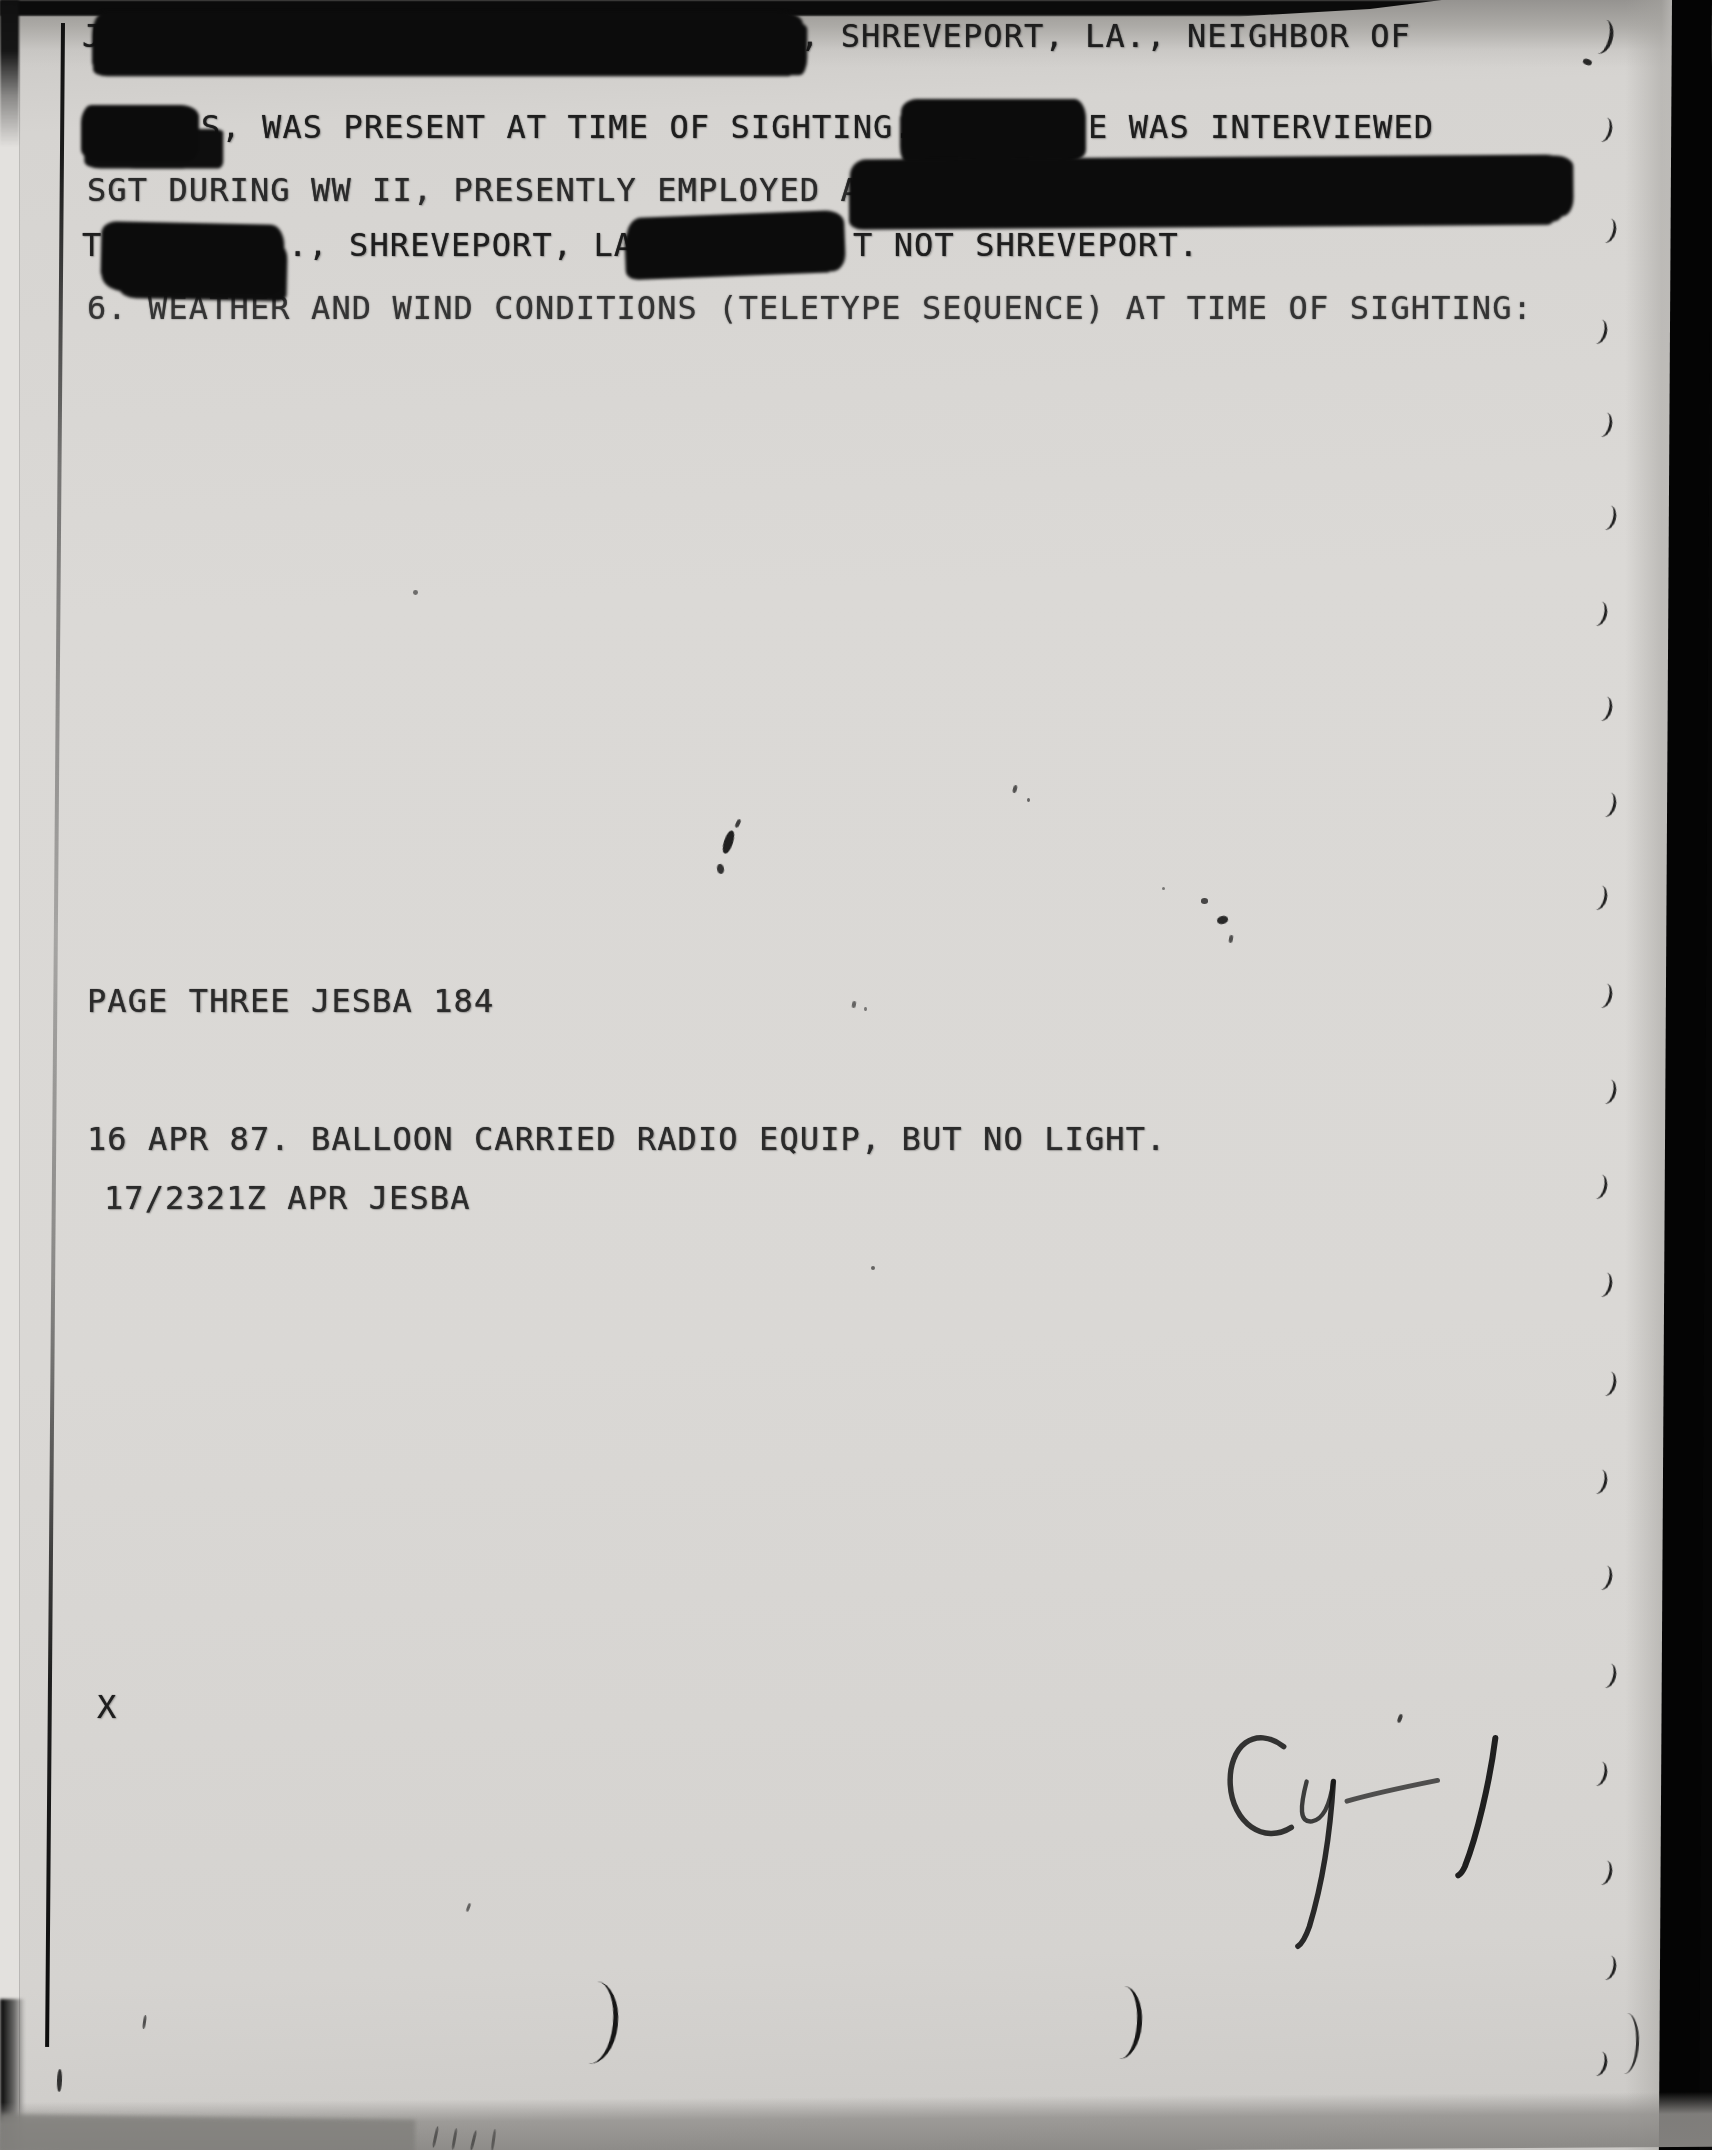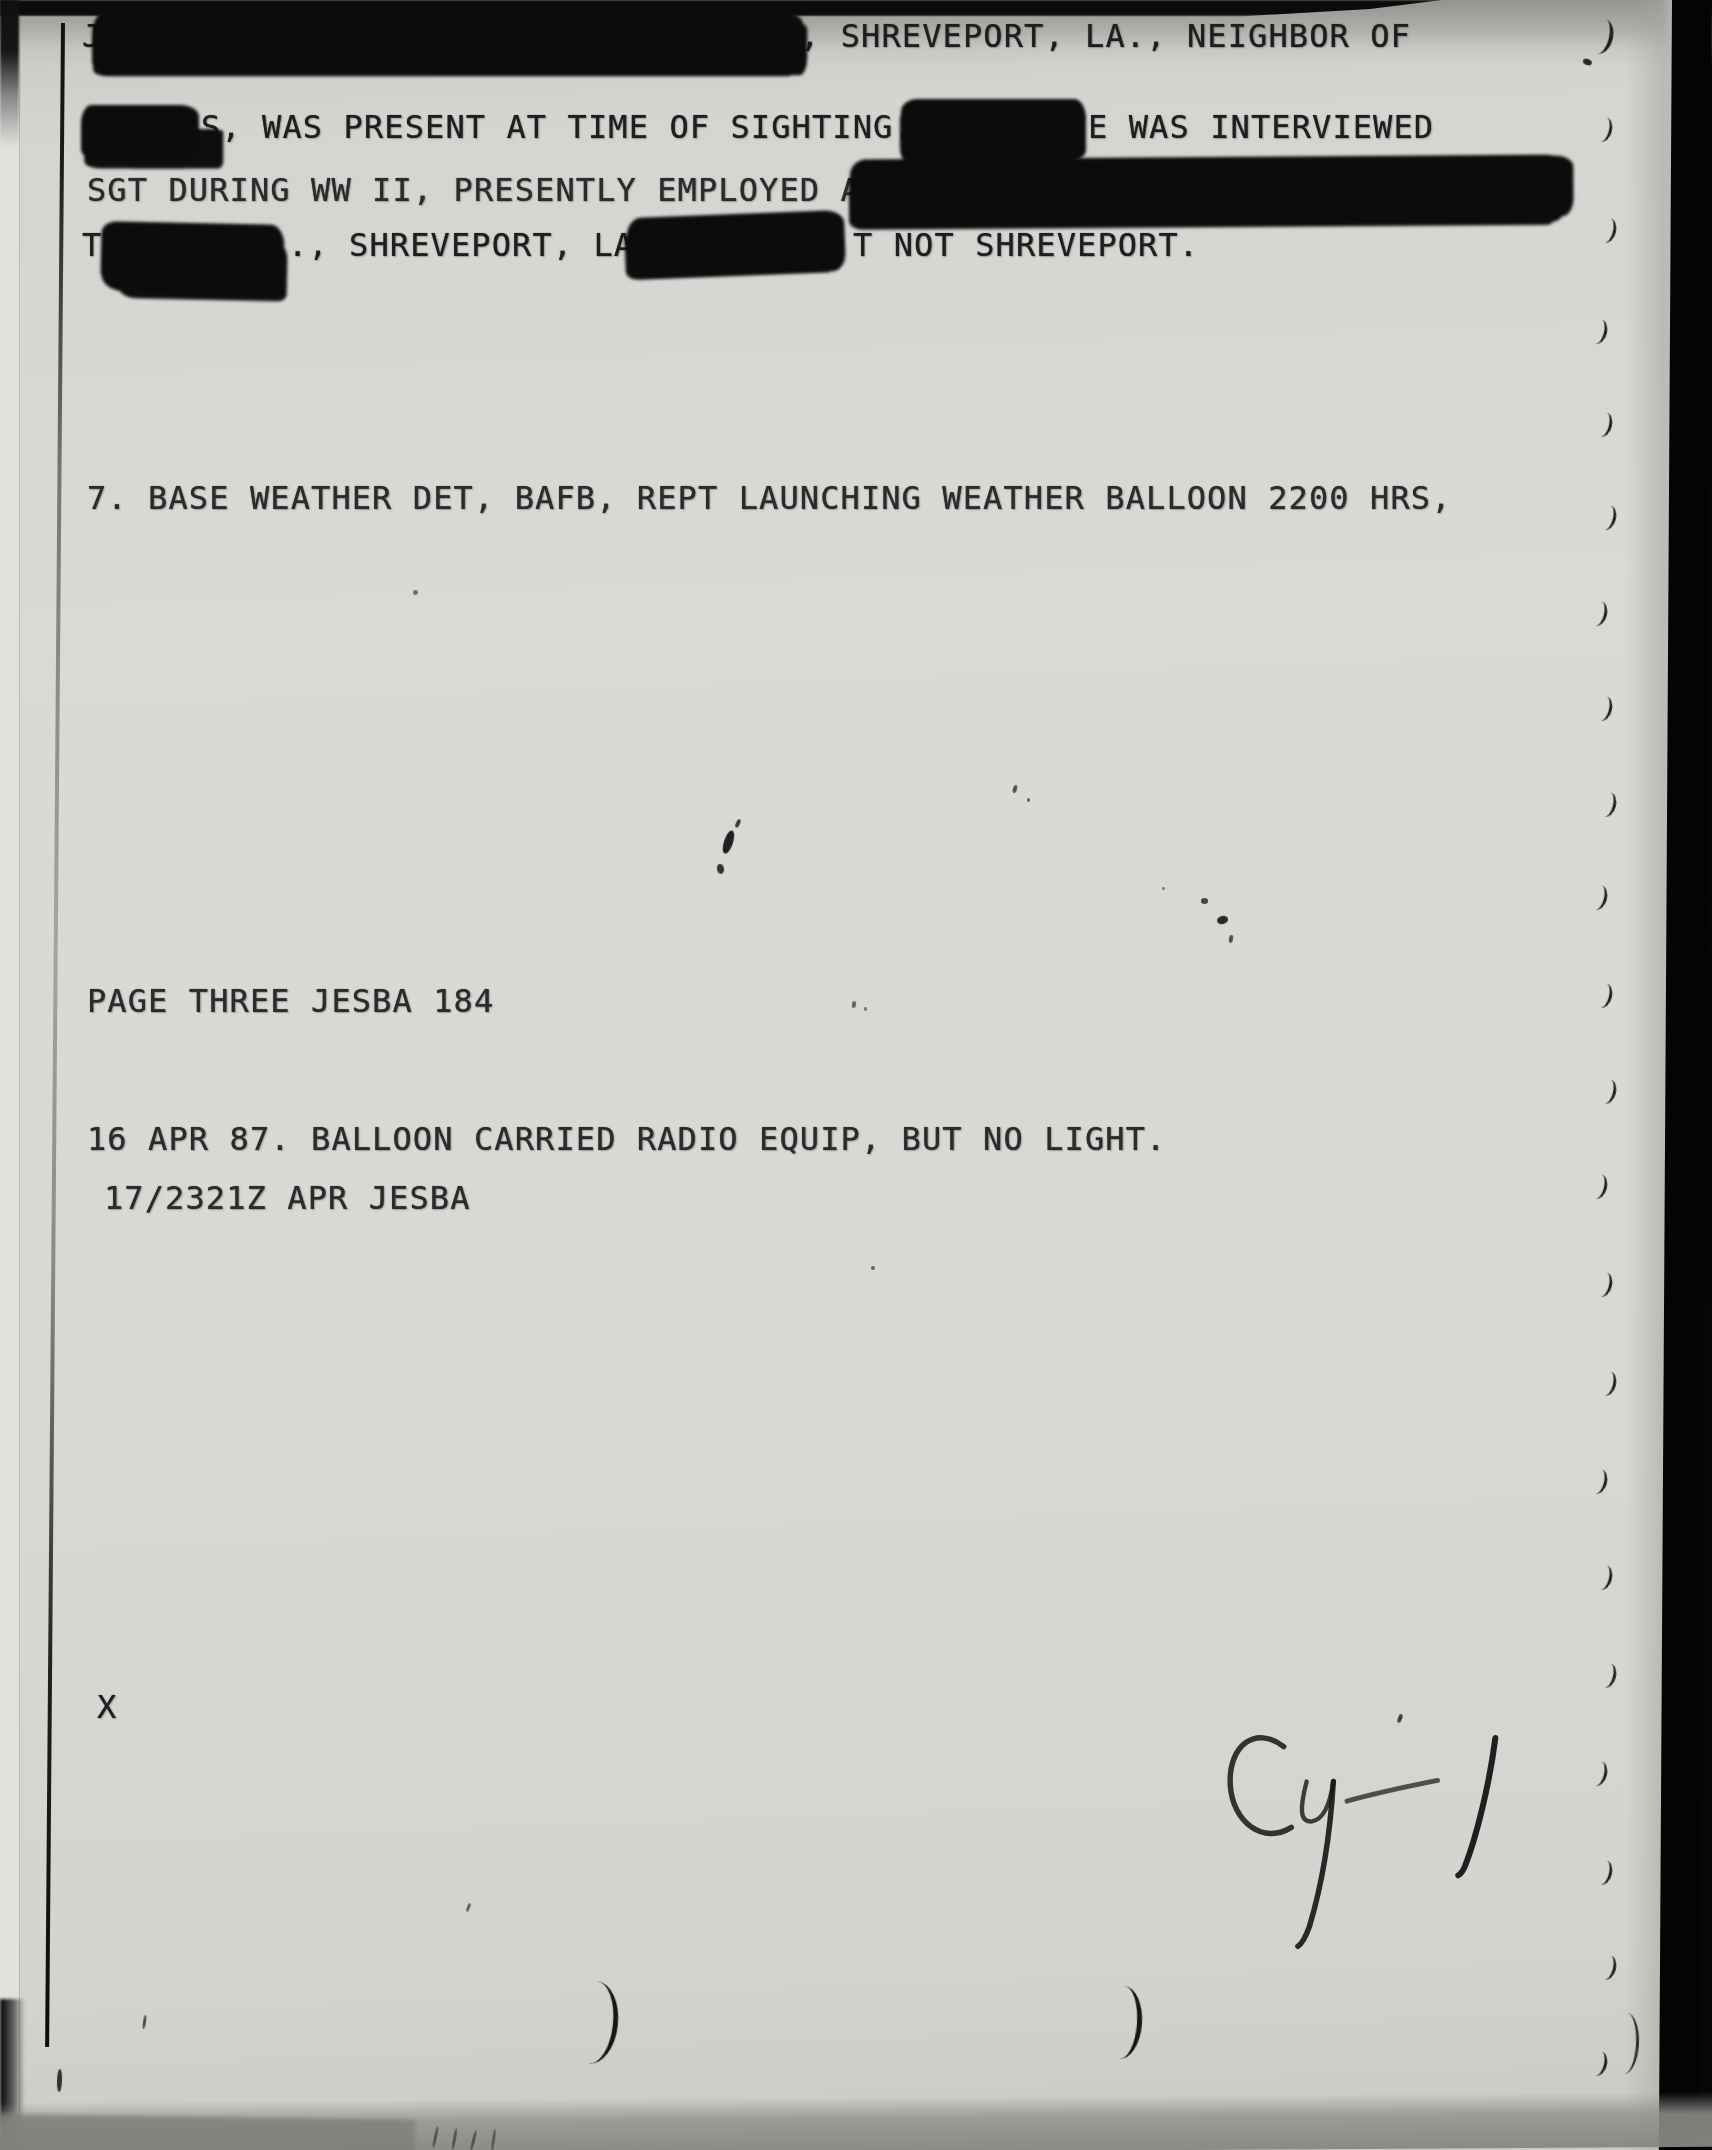--- a/index.html
+++ b/index.html
@@ -84,21 +84,21 @@
   <div id="margin-line"></div>
 
   <div class="tline" style="left:82px;top:20px">J.</div>
   <div class="tline" style="left:800px;top:20px">, SHREVEPORT, LA., NEIGHBOR OF</div>
   <div class="tline" style="left:201px;top:111px">S, WAS PRESENT AT TIME OF SIGHTING. T</div>
   <div class="tline" style="left:1088px;top:111px">E WAS INTERVIEWED</div>
   <div class="tline faint2" style="left:87px;top:174px">SGT DURING WW II, PRESENTLY EMPLOYED AS</div>
   <div class="tline" style="left:82px;top:229px">T</div>
   <div class="tline" style="left:288px;top:229px">., SHREVEPORT, LA. </div>
   <div class="tline" style="left:853px;top:229px">T NOT SHREVEPORT.</div>
-  <div class="tline faint2" style="left:87px;top:482px">7. BASE WEATHER DET, BAFB, REPT LAUNCHING WEATHER BALLOON 2200 HRS,</div>
+  <div class="tline faint" style="left:87px;top:292px">6. WEATHER AND WIND CONDITIONS (TELETYPE SEQUENCE) AT TIME OF SIGHTING:</div>
   <div class="tline faint2" style="left:87px;top:985px">PAGE THREE JESBA 184</div>
   <div class="tline faint2" style="left:87px;top:1123px">16 APR 87. BALLOON CARRIED RADIO EQUIP, BUT NO LIGHT.</div>
   <div class="tline faint2" style="left:104px;top:1182px">17/2321Z APR JESBA</div>
   <div class="tline" style="left:97px;top:1691px">X</div>
 
   <div class="redact" id="redact-1"></div>
   <div class="redact" id="redact-2"></div>
   <div class="redact" id="redact-3"></div>
   <div class="redact" id="redact-4"></div>
   <div class="redact" id="redact-5"></div>

